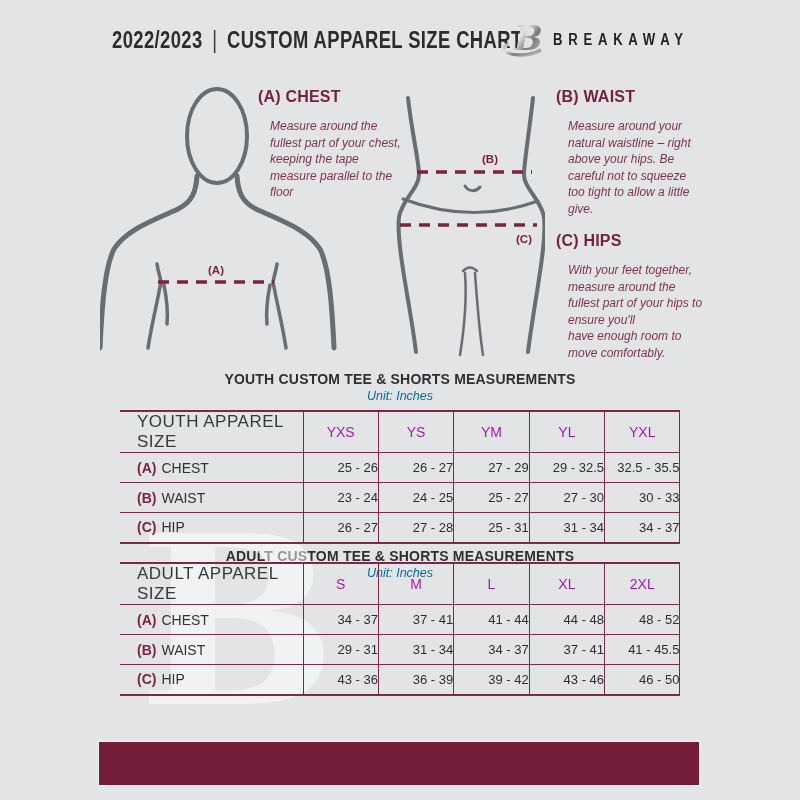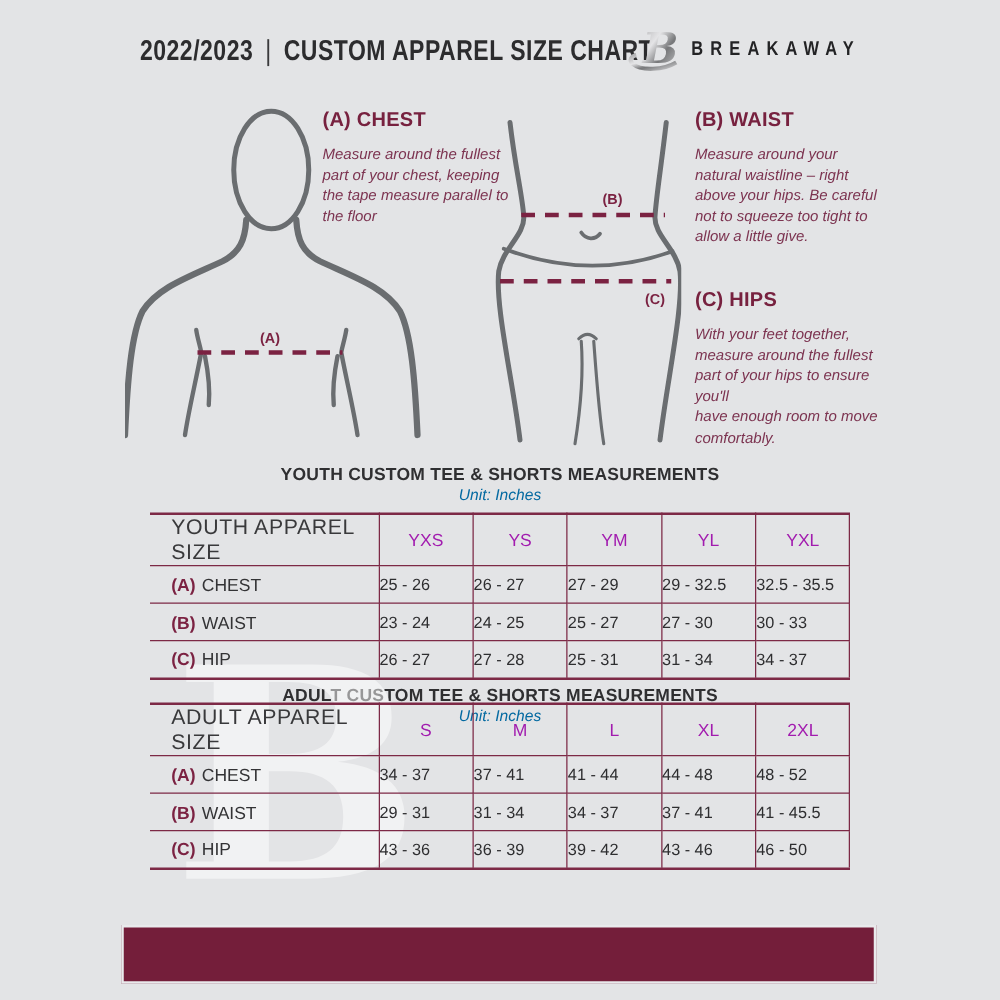--- a/index.html
+++ b/index.html
@@ -9,21 +9,21 @@
   .hdr-left{position:absolute;left:112px;top:27px;font-size:23px;font-weight:bold;
             color:#2c2c2e;letter-spacing:.5px;white-space:nowrap;
             transform:scaleX(.80);transform-origin:left center;}
   .hdr-left .pipe{font-weight:normal;color:#3a3a3c;padding:0 12px;}
   .brand{position:absolute;left:501px;top:17px;display:flex;align-items:center;height:46px;}
   .brand-name{font-size:16px;font-weight:bold;letter-spacing:7px;color:#232325;white-space:nowrap;
               margin-left:6px;transform:scaleX(.82);transform-origin:left center;}
   
   .instr{position:absolute;}
   .instr h3{margin:0 0 9px 0;font-size:16px;font-weight:bold;color:#77213f;letter-spacing:.2px;}
-  .instr p{margin:0;font-size:12px;font-style:italic;color:#7c3350;line-height:1.38;
+  .instr p{margin:12px;font-size:12px;font-style:italic;color:#7c3350;line-height:1.38;
            white-space:pre-line;}
   #instr-chest{left:258px;top:88px;width:156px;}
   #instr-waist{left:556px;top:88px;width:152px;}
   #instr-hips{left:556px;top:232px;width:160px;}
   
   .fig{position:absolute;}
   #fig-upper{left:100px;top:86px;}
   #fig-lower{left:393px;top:95px;}
   .fig text{font-family:"Liberation Sans",sans-serif;font-weight:bold;font-size:11.5px;fill:#7b2242;}
   
@@ -37,21 +37,21 @@
   .size-table{position:absolute;left:120px;width:560px;border-collapse:collapse;
               table-layout:fixed;z-index:2;}
   #youth-table{top:410px;} #adult-table{top:562px;}
   .size-table{border-top:2.5px solid #7d2946;border-bottom:2.5px solid #7d2946;}
   .size-table th,.size-table td{border:1.5px solid #7d2946;padding:0;background:transparent;}
   .size-table tr > *:first-child{border-left:none;}
   .size-table th{font-size:14px;font-weight:normal;color:#a21caf;text-align:center;}
   .size-table th.label-col{font-size:17px;font-weight:normal;color:#39393b;
                            text-align:left;padding-left:17px;letter-spacing:.5px;}
   .size-table td.label-col{text-align:left;padding-left:17px;font-size:14px;color:#333335;}
-  .size-table td.val{text-align:left;font-size:13px;color:#2e2e30;}
+  .size-table td.val{text-align:right;font-size:13px;color:#2e2e30;}
   .pfx{color:#7b2242;font-weight:bold;margin-right:5px;}
   .hdr-row{height:33px;} .data-row{height:30px;}
   
   .watermark{position:absolute;left:138px;top:504px;z-index:1;pointer-events:none;
              font-family:"DejaVu Serif",serif;font-weight:bold;font-size:235px;line-height:1;
              color:rgba(255,255,255,0.5);}
   .footer-bar{position:absolute;left:97px;top:740px;width:604px;height:47px;z-index:3;
               background:#741e3a;border:2px solid #e9eaec;box-sizing:border-box;}
 </style>
 </head>

